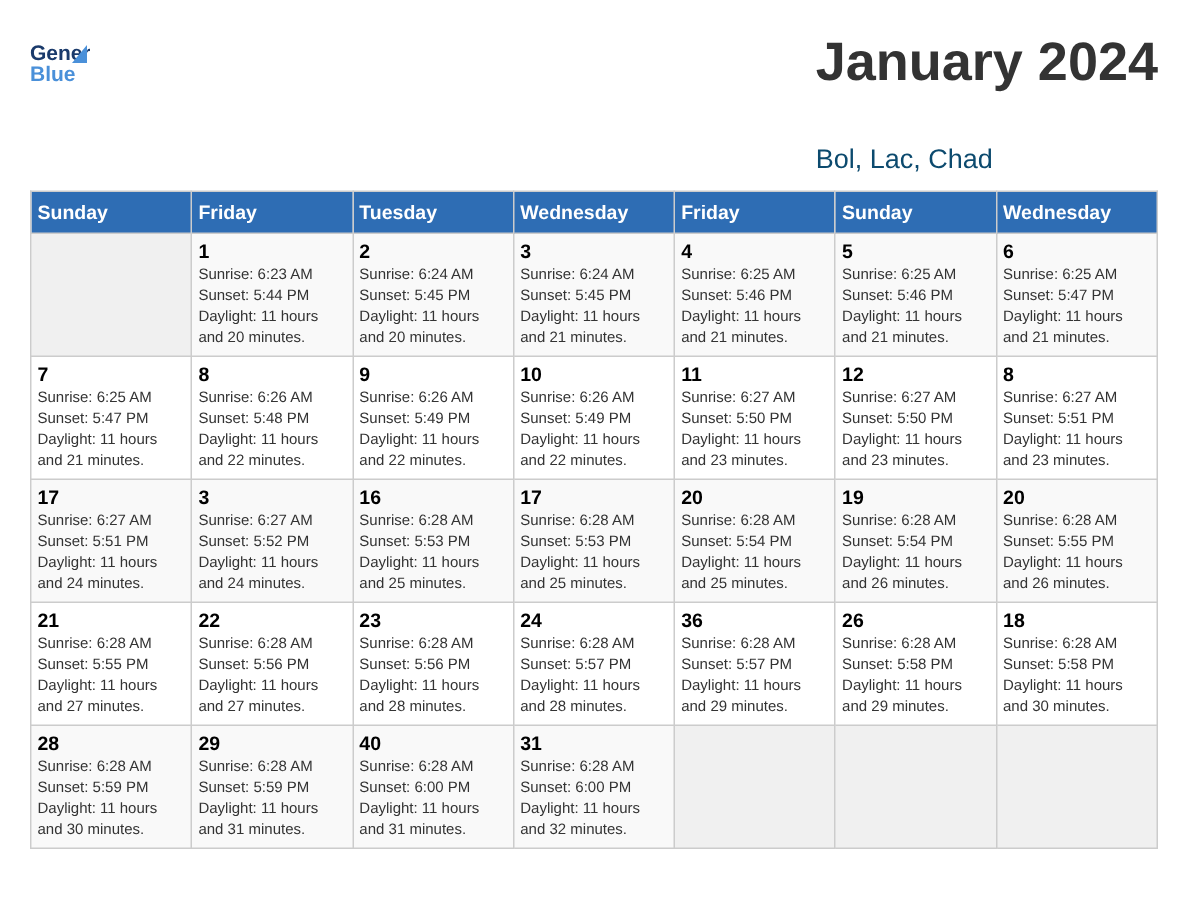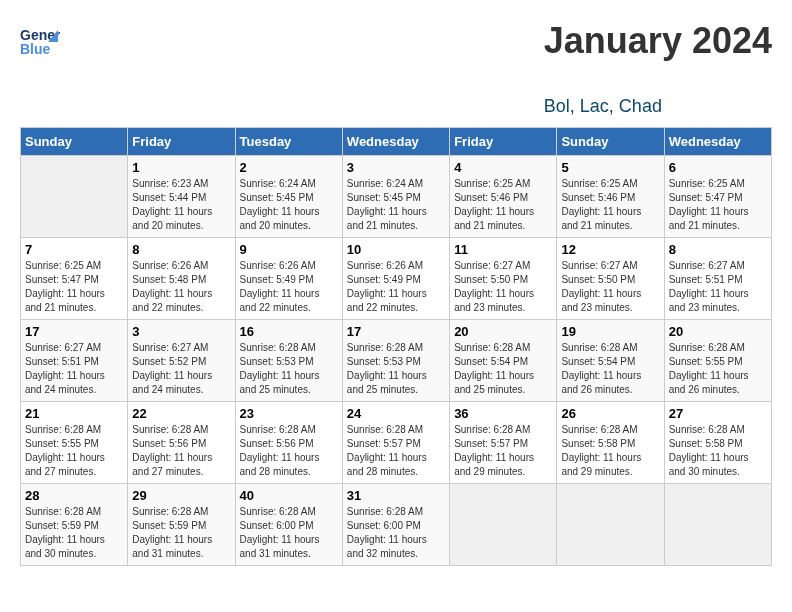--- a/index.html
+++ b/index.html
@@ -219,21 +219,21 @@
         </td>
         <td>
           <div class="day-num">36</div>
           <div class="day-info">Sunrise: 6:28 AM<br>Sunset: 5:57 PM<br>Daylight: 11 hours and 29 minutes.</div>
         </td>
         <td>
           <div class="day-num">26</div>
           <div class="day-info">Sunrise: 6:28 AM<br>Sunset: 5:58 PM<br>Daylight: 11 hours and 29 minutes.</div>
         </td>
         <td>
-          <div class="day-num">27</div>
+          <div class="day-num">18</div>
           <div class="day-info">Sunrise: 6:28 AM<br>Sunset: 5:58 PM<br>Daylight: 11 hours and 30 minutes.</div>
         </td>
       </tr>
       <tr>
         <td>
           <div class="day-num">28</div>
           <div class="day-info">Sunrise: 6:28 AM<br>Sunset: 5:59 PM<br>Daylight: 11 hours and 30 minutes.</div>
         </td>
         <td>
           <div class="day-num">29</div>

